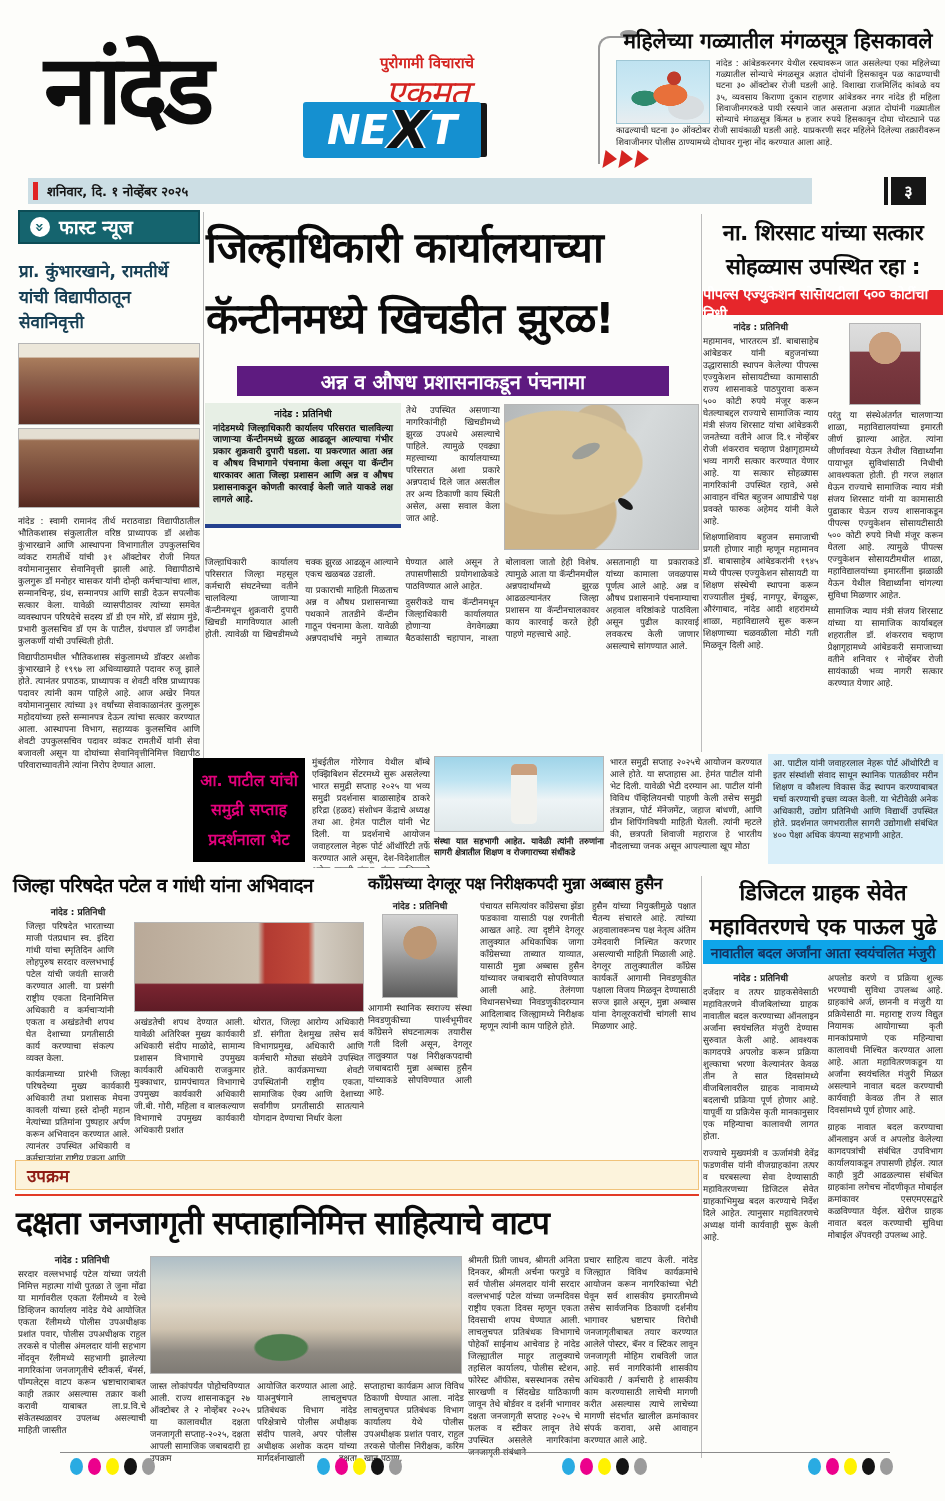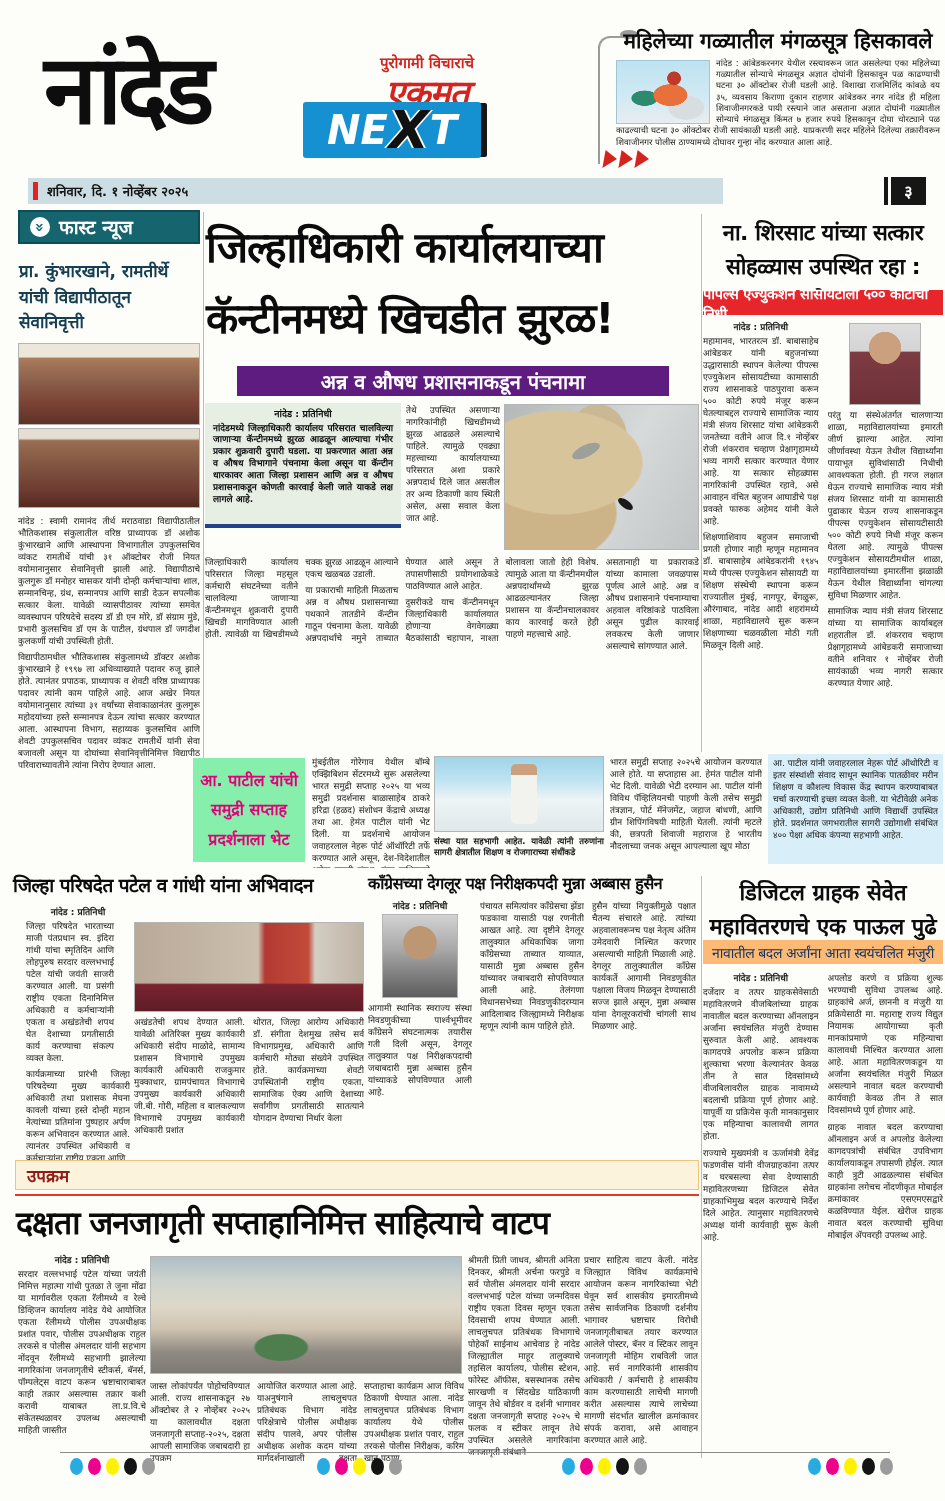--- a/index.html
+++ b/index.html
@@ -7,21 +7,21 @@
         font-family:"DejaVu Sans",sans-serif;color:#1a1a1a;overflow:hidden;}
   .abs{position:absolute;}
   .just{text-align:justify;text-justify:inter-word;}
   .bodytxt{font-size:8.7px;line-height:1.38;color:#1c1c1c;overflow:hidden;}
   .byline{font-weight:bold;text-align:center;font-size:9px;margin-bottom:2px;}
   .photo{border:1px solid #b5b5b5;box-sizing:border-box;}
 
   
   .mast-title{left:44px;top:30px;font-size:96px;font-weight:bold;letter-spacing:-5px;color:#0d0d0d;line-height:1.25;}
   .mast-tagline{left:352px;top:52px;width:150px;text-align:center;color:#d42420;font-size:15px;font-weight:bold;}
-  .mast-brand{left:352px;top:68px;width:150px;text-align:center;color:#d42420;font-size:35px;font-weight:bold;font-style:italic;letter-spacing:-1px;}
+  .mast-brand{left:352px;top:68px;width:150px;text-align:center;color:#d42420;font-size:35px;font-weight:normal;font-style:italic;letter-spacing:-1px;}
   .next-box{left:303px;top:102px;width:178px;height:56px;background:#1590d0;border-radius:3px;
             display:flex;align-items:center;justify-content:center;font-style:italic;font-weight:bold;
             box-shadow:7px 0 0 -1px #161616;}
   .next-box span{color:#fff;font-size:40px;line-height:1;}
   .next-box .nx-x{color:#111;font-size:52px;margin:0 1px;text-shadow:2px 0 0 #fff,-2px 0 0 #fff;}
 
   
   .top-box{left:598px;top:24px;width:344px;height:146px;}
   .top-bracket{left:0px;top:12px;width:26px;height:126px;border-left:2px solid #9b9b9b;border-top:2px solid #9b9b9b;border-top-left-radius:12px;}
   .top-bracket-dot{left:22px;top:6px;width:18px;height:9px;background:#9b9b9b;border-radius:50%;}
@@ -31,21 +31,21 @@
     background:
       radial-gradient(circle at 62% 28%,#c03a2a 0 9%,transparent 10%),
       radial-gradient(ellipse at 58% 55%,#e8703a 0 22%,transparent 23%),
       radial-gradient(ellipse at 30% 60%,#2e8a6e 0 14%,transparent 15%),
       radial-gradient(ellipse at 75% 75%,#d8dde0 0 18%,transparent 19%),
       linear-gradient(180deg,#bfe2f0 0%,#cfeaf4 55%,#e8edf0 100%);}
   .read-more{left:6px;top:126px;display:flex;}
   .tri{width:0;height:0;border-left:13px solid #d42420;border-top:9px solid transparent;border-bottom:9px solid transparent;margin-right:3px;transform:skewX(-10deg);}
 
   
-  .date-strip{left:28px;top:178px;width:695px;height:26px;background:#ccdee4;display:flex;align-items:center;}
+  .date-strip{left:28px;top:178px;width:784px;height:26px;background:#ccdee4;display:flex;align-items:center;}
   .date-accent{width:5px;height:18px;background:#e02424;margin:0 9px 0 5px;}
   .date-text{font-size:13px;font-weight:bold;color:#151515;}
   .page-no{left:888px;top:177px;width:35px;height:28px;background:#161616;color:#fff;display:flex;align-items:center;justify-content:center;font-size:16px;font-weight:bold;border-left:3px solid #fdfdfa;box-shadow:-4px 0 0 #161616;}
 
   
   .vline{width:1px;background:#bcbcbc;}
   .upk-line{left:15px;top:1194px;width:684px;height:2px;background:#e23b25;}
   .bottom-rule{left:60px;top:1452px;width:830px;height:1px;background:#8a8a8a;}
 
   
@@ -77,21 +77,21 @@
   
   .sh-headline{left:704px;top:216px;width:238px;text-align:center;font-size:22px;font-weight:bold;line-height:1.55;color:#0c0c0c;letter-spacing:-0.5px;}
   .sh-kicker{left:703px;top:290px;width:240px;height:25px;background:#e6262b;color:#fff;font-size:14.5px;font-weight:bold;display:flex;align-items:center;justify-content:center;letter-spacing:-0.3px;}
   .sh-body{left:703px;top:321px;width:240px;height:432px;display:flex;gap:9px;}
   .sh-col{width:116px;height:100%;overflow:hidden;}
   .sh-portrait{width:72px;height:82px;margin:2px auto 4px auto;display:block;background:
       radial-gradient(circle at 50% 30%,#caa07e 0 24%,transparent 25%),
       linear-gradient(180deg,#dedede 0%,#d4d4d4 34%,#7e3b42 35%,#6e3138 100%);}
 
   
-  .pt-box{left:193px;top:758px;width:112px;height:104px;background:#86efac;display:flex;flex-direction:column;align-items:center;justify-content:center;text-align:center;color:#e2017b;font-size:16px;font-weight:bold;line-height:1.85;}
+  .pt-box{left:193px;top:758px;width:112px;height:104px;background:#000000;display:flex;flex-direction:column;align-items:center;justify-content:center;text-align:center;color:#e2017b;font-size:16px;font-weight:bold;line-height:1.85;}
   .pt-col1{left:312px;top:756px;width:118px;height:112px;}
   .pt-photo{left:434px;top:756px;width:170px;height:76px;background:linear-gradient(180deg,#9fd4e8 0%,#bfe4f2 32%,#eef4f6 58%,#dfe8ea 100%);}
   .pt-man{position:absolute;left:45%;top:10%;width:26px;height:60px;background:linear-gradient(180deg,#caa07e 0 18%,#f2f2ee 19%);border-radius:5px;}
   .pt-caption{left:434px;top:836px;width:170px;font-size:8.4px;line-height:1.3;font-weight:bold;}
   .pt-col2{left:610px;top:756px;width:152px;height:112px;}
   .pt-col3{left:768px;top:754px;width:175px;height:110px;background:#d8eef9;padding:3px 5px;box-sizing:border-box;}
 
   
   .zp-headline{left:13px;top:872px;width:345px;font-size:19px;font-weight:bold;white-space:nowrap;color:#0c0c0c;letter-spacing:-0.5px;}
   .zp-col1{left:26px;top:906px;width:104px;height:254px;}
@@ -102,21 +102,21 @@
   .zp-cols > div{width:111px;height:100%;overflow:hidden;}
 
   .cg-headline{left:368px;top:872px;width:332px;font-size:16px;font-weight:bold;white-space:nowrap;color:#0c0c0c;letter-spacing:-0.4px;}
   .cg-body{left:368px;top:900px;width:330px;height:260px;display:flex;gap:8px;}
   .cg-col{width:104px;height:100%;overflow:hidden;}
   .cg-photo{width:76px;height:84px;margin:2px auto 4px auto;display:block;background:
       radial-gradient(circle at 50% 34%,#bd9774 0 25%,transparent 26%),
       linear-gradient(180deg,#d2d2d2 0%,#a8a8a8 42%,#5c5c5c 100%);}
 
   .dg-headline{left:704px;top:876px;width:238px;text-align:center;font-size:22px;font-weight:bold;line-height:1.55;color:#0c0c0c;}
-  .dg-kicker{left:703px;top:940px;width:240px;height:24px;background:#fdba74;color:#14315f;font-size:14px;font-weight:normal;display:flex;align-items:center;justify-content:center;letter-spacing:-0.4px;}
+  .dg-kicker{left:703px;top:940px;width:240px;height:24px;background:#0ea5e9;color:#14315f;font-size:14px;font-weight:bold;display:flex;align-items:center;justify-content:center;letter-spacing:-0.4px;}
   .dg-body{left:703px;top:972px;width:240px;height:486px;display:flex;gap:9px;}
   .dg-col{width:116px;height:100%;overflow:hidden;}
   .dg-col p{margin:0 0 5px 0;}
 
   
   .upk-bar{left:15px;top:1160px;width:684px;height:30px;background:#fcf3dc;border:1px solid #f0c27a;display:flex;align-items:center;padding:0 11px;box-sizing:border-box;}
   .upk-label{color:#8f1d15;font-size:17px;font-weight:bold;}
   .upk-title{color:#243a73;font-size:17px;font-weight:bold;border-left:2px solid #8f1d15;padding-left:10px;margin-left:9px;}
   .dk-headline{left:16px;top:1200px;width:684px;font-size:32px;font-weight:bold;color:#0b0b0b;letter-spacing:-1px;}
   .dk-col1{left:18px;top:1254px;width:128px;height:208px;}
@@ -191,21 +191,21 @@
   <div class="abs kicker-bar">अन्न व औषध प्रशासनाकडून पंचनामा</div>
   <div class="abs main-headline">
     <div>जिल्हाधिकारी कार्यालयाच्या</div>
     <div>कॅन्टीनमध्ये खिचडीत झुरळ!</div>
   </div>
 
   <div class="abs intro-box just">
     <div class="byline">नांदेड : प्रतिनिधी</div>
     <span>नांदेडमध्ये जिल्हाधिकारी कार्यालय परिसरात चालविल्या जाणाऱ्या कॅन्टीनमध्ये झुरळ आढळून आल्याचा गंभीर प्रकार शुक्रवारी दुपारी घडला. या प्रकरणात आता अन्न व औषध विभागाने पंचनामा केला असून या कॅन्टीन धारकावर आता जिल्हा प्रशासन आणि अन्न व औषध प्रशासनाकडून कोणती कारवाई केली जाते याकडे लक्ष लागले आहे.</span>
   </div>
-  <div class="abs mid-col bodytxt just">तेथे उपस्थित असणाऱ्या नागरिकांनीही खिचडीमध्ये झुरळ आढळले असल्याचे पाहिले. त्यामुळे एवढ्या महत्त्वाच्या कार्यालयाच्या परिसरात अशा प्रकारे अन्नपदार्थ दिले जात असतील तर अन्य ठिकाणी काय स्थिती असेल, असा सवाल केला जात आहे.</div>
+  <div class="abs mid-col bodytxt just">तेथे उपस्थित असणाऱ्या नागरिकांनीही खिचडीमध्ये झुरळ उपअधे असल्याचे पाहिले. त्यामुळे एवढ्या महत्त्वाच्या कार्यालयाच्या परिसरात अशा प्रकारे अन्नपदार्थ दिले जात असतील तर अन्य ठिकाणी काय स्थिती असेल, असा सवाल केला जात आहे.</div>
   <div class="abs khichdi photo">
     <span class="spoon"></span>
     <span class="roach"></span>
   </div>
   <div class="abs main-cols bodytxt just">
     <p>जिल्हाधिकारी कार्यालय परिसरात जिल्हा महसूल कर्मचारी संघटनेच्या वतीने चालविल्या जाणाऱ्या कॅन्टीनमधून शुक्रवारी दुपारी खिचडी मागविण्यात आली होती. त्यावेळी या खिचडीमध्ये चक्क झुरळ आढळून आल्याने एकच खळबळ उडाली.</p>
     <p>या प्रकाराची माहिती मिळताच अन्न व औषध प्रशासनाच्या पथकाने तातडीने कॅन्टीन गाठून पंचनामा केला. यावेळी अन्नपदार्थांचे नमुने ताब्यात घेण्यात आले असून ते तपासणीसाठी प्रयोगशाळेकडे पाठविण्यात आले आहेत.</p>
     <p>दुसरीकडे याच कॅन्टीनमधून जिल्हाधिकारी कार्यालयात होणाऱ्या वेगवेगळ्या बैठकांसाठी चहापान, नाश्ता बोलावला जातो हेही विशेष. त्यामुळे आता या कॅन्टीनमधील अन्नपदार्थांमध्ये झुरळ आढळल्यानंतर जिल्हा प्रशासन या कॅन्टीनचालकावर काय कारवाई करते हेही पाहणे महत्त्वाचे आहे.</p>
     <p>असतानाही या प्रकाराकडे यांच्या कामाला जवळपास पूर्णत्व आले आहे. अन्न व औषध प्रशासनाने पंचनाम्याचा अहवाल वरिष्ठांकडे पाठविला असून पुढील कारवाई लवकरच केली जाणार असल्याचे सांगण्यात आले.</p>
   </div>

